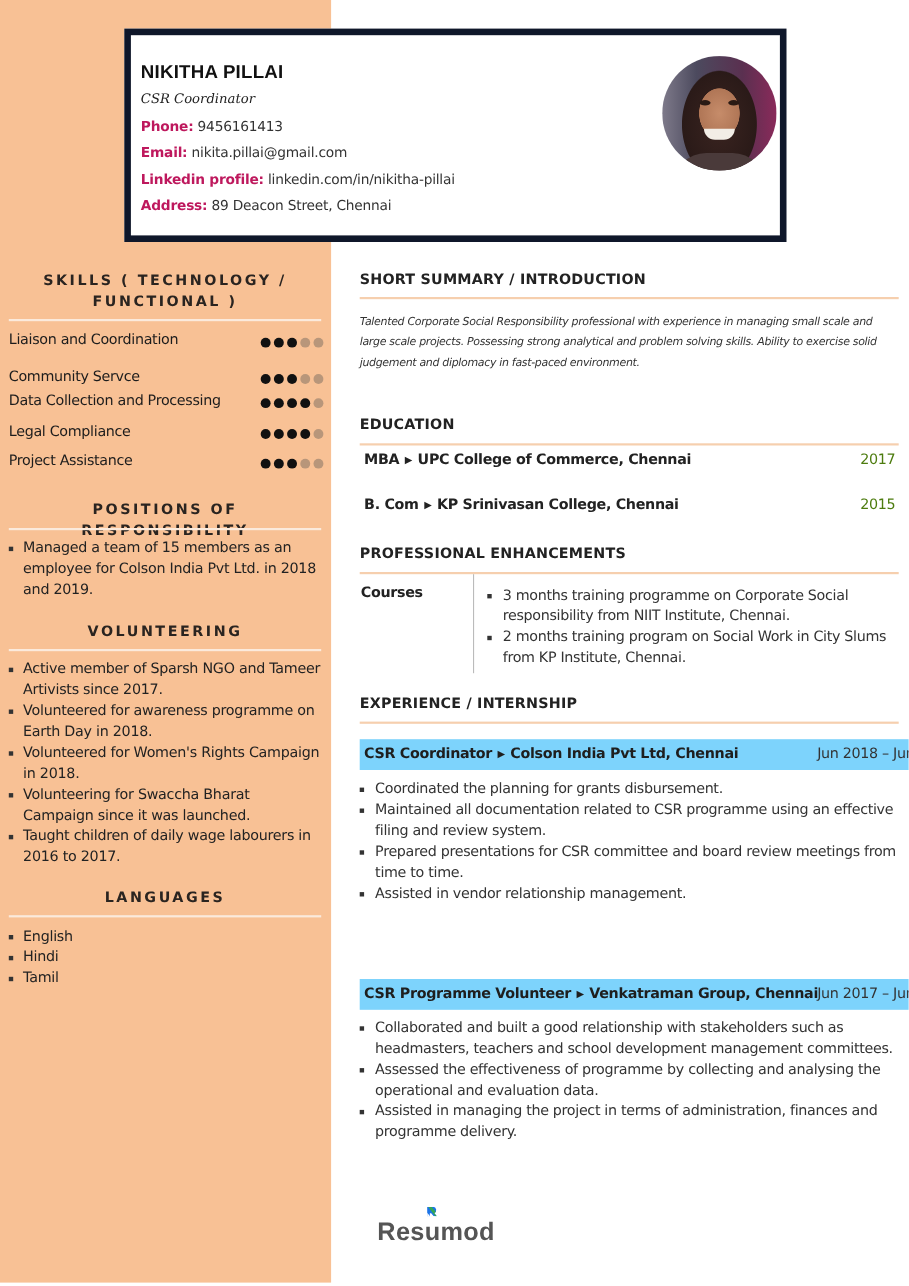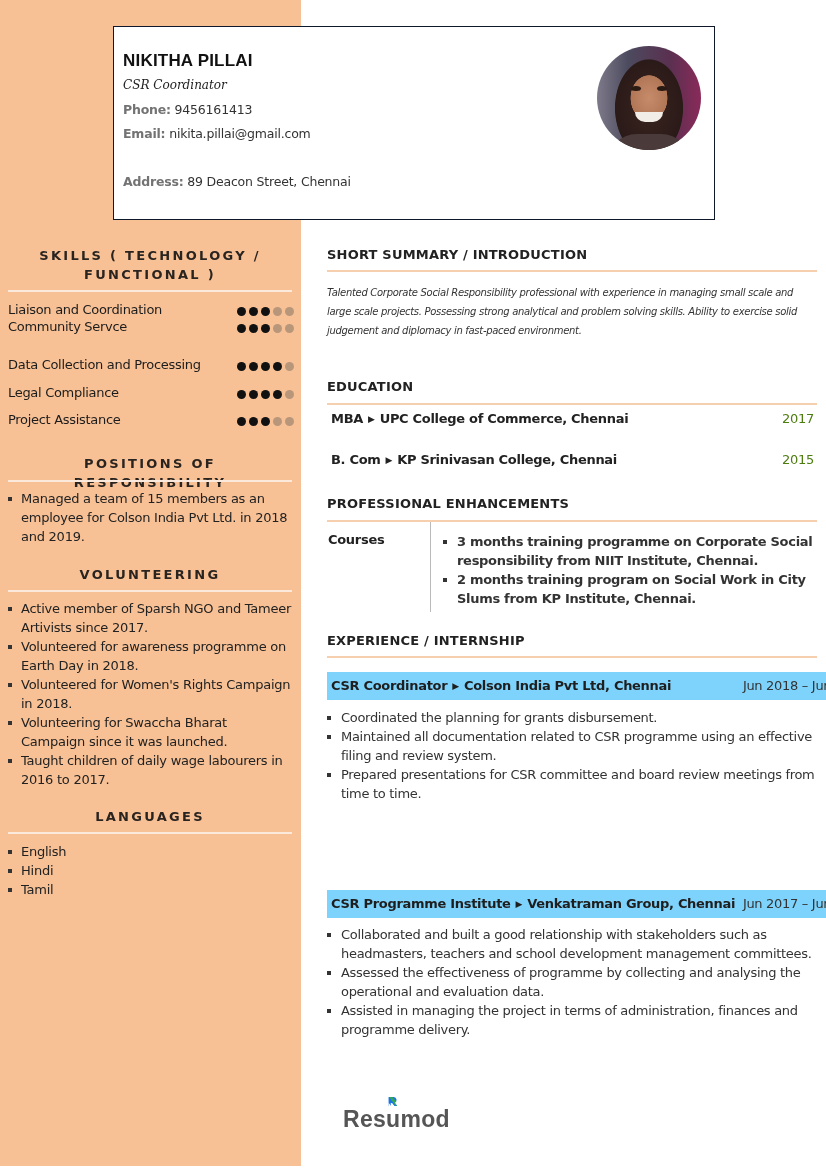--- a/index.html
+++ b/index.html
@@ -3,26 +3,26 @@
 <meta charset="utf-8">
 <style>
   * { box-sizing: border-box; margin: 0; padding: 0; }
   html, body { width: 826px; height: 1169px; background: #fff; overflow: hidden; }
   body { position: relative; font-family: "DejaVu Sans", sans-serif; color: #222; }
 
   .sidebar { position: absolute; left: 0; top: 0; width: 301px; height: 1166px; background: #F8C195; }
 
   .header-box {
     position: absolute; left: 113px; top: 26px; width: 602px; height: 194px;
-    background: #fff; border: 1px solid #0f172a;
+    background: #fff; border: 6px solid #0f172a;
   }
   .hdr-name { position: absolute; left: 9px; top: 24px; font-family: "Liberation Sans", sans-serif; font-weight: bold; font-size: 17px; color: #111; letter-spacing: 0.2px; }
   .hdr-title { position: absolute; left: 9px; top: 51px; font-family: "DejaVu Serif", serif; font-style: italic; font-size: 12px; color: #222; }
   .hdr-line { position: absolute; left: 9px; font-size: 12.5px; color: #333; white-space: nowrap; letter-spacing: -0.2px; }
-  .hdr-line b { color: #737373; font-weight: bold; }
+  .hdr-line b { color: #be185d; font-weight: bold; }
   .photo {
     position: absolute; left: 483px; top: 19px; width: 104px; height: 104px; border-radius: 50%;
     overflow: hidden;
     background:
       radial-gradient(ellipse 26px 32px at 52px 52px, #C68C6A 0%, #B07656 70%, transparent 72%),
       radial-gradient(ellipse 42px 60px at 52px 62px, #3A2420 0%, #2A1A18 80%, transparent 82%),
       linear-gradient(90deg, #7E7A8A 0%, #4C4A5E 30%, #5A3050 70%, #8A2A5A 100%);
   }
   .photo .smile { position: absolute; left: 38px; top: 66px; width: 28px; height: 10px; background: #F2EDE6; border-radius: 0 0 14px 14px; }
   .photo .eye { position: absolute; top: 40px; width: 10px; height: 5px; background: #2A1A14; border-radius: 50%; }
@@ -55,21 +55,21 @@
 
   .summary { position: absolute; left: 327px; top: 283px; width: 490px; font-family: "DejaVu Sans", sans-serif; font-style: italic; font-size: 10px; line-height: 19px; color: #333; letter-spacing: -0.3px; }
 
   .edu-row { position: absolute; left: 331px; width: 483px; height: 20px; font-size: 13px; color: #222; letter-spacing: -0.3px; }
   .edu-row .deg, .edu-row .school { font-weight: bold; }
   .edu-row .arrow { font-size: 9px; margin: 0 5px; vertical-align: 1px; }
   .edu-row .year { position: absolute; right: 0; top: 0; font-weight: normal; color: #4d7c0f; }
 
   .courses-label { position: absolute; left: 328px; top: 532px; font-size: 13px; font-weight: bold; color: #222; letter-spacing: -0.3px; }
   .courses-divider { position: absolute; left: 430px; top: 522px; width: 1px; height: 90px; background: #BBB; }
-  ul.course-list { position: absolute; left: 443px; top: 532px; width: 370px; list-style: none; font-weight: bold; }
+  ul.course-list { position: absolute; left: 443px; top: 532px; width: 370px; list-style: none; }
   ul.course-list li { position: relative; padding-left: 14px; font-size: 13px; line-height: 19px; color: #333; letter-spacing: -0.3px; }
   ul.course-list li::before { content: ""; position: absolute; left: 0; top: 8px; width: 4px; height: 4px; background: #333; }
 
   .job-bar { position: absolute; left: 327px; width: 544px; height: 28px; background: #7dd3fc; }
   .job-bar .jt { position: absolute; left: 4px; top: 6px; font-size: 13px; font-weight: bold; color: #1E1E1E; white-space: nowrap; letter-spacing: -0.3px; }
   .job-bar .arrow { font-size: 9px; margin: 0 5px; vertical-align: 1px; }
   .job-bar .jd { position: absolute; right: 4px; top: 6px; font-size: 13px; color: #333; white-space: nowrap; letter-spacing: -0.3px; }
 
   ul.main-list { position: absolute; left: 327px; width: 490px; list-style: none; }
   ul.main-list li { position: relative; padding-left: 14px; font-size: 13px; line-height: 19px; color: #333; letter-spacing: -0.3px; }
@@ -81,20 +81,21 @@
 </head>
 <body>
 
 <div class="sidebar"></div>
 
 <div class="header-box">
   <div class="hdr-name">NIKITHA PILLAI</div>
   <div class="hdr-title">CSR Coordinator</div>
   <div class="hdr-line" style="top:75px"><b>Phone:</b> <span>9456161413</span></div>
   <div class="hdr-line" style="top:99px"><b>Email:</b> <span>nikita.pillai@gmail.com</span></div>
+  <div class="hdr-line" style="top:123px"><b>Linkedin profile:</b> <span>linkedin.com/in/nikitha-pillai</span></div>
   <div class="hdr-line" style="top:147px"><b>Address:</b> <span>89 Deacon Street, Chennai</span></div>
   <div class="photo">
     <div class="shoulders"></div>
     <div class="eye" style="left:34px"></div>
     <div class="eye" style="left:60px"></div>
     <div class="smile"></div>
   </div>
 </div>
 
 <div class="side-heading" style="top:246px">
@@ -106,21 +107,21 @@
     <div class="skill-row" style="top: 302px;">
       <span class="skill-name">Liaison and Coordination</span>
       <span class="dots">
         <span class="dot on"></span>
         <span class="dot on"></span>
         <span class="dot on"></span>
         <span class="dot"></span>
         <span class="dot"></span>
       </span>
     </div>
-    <div class="skill-row" style="top: 319px; text-align: center;">
+    <div class="skill-row" style="top: 335px; text-align: center;">
       <span class="skill-name">Community Servce</span>
       <span class="dots">
         <span class="dot on"></span>
         <span class="dot on"></span>
         <span class="dot on"></span>
         <span class="dot"></span>
         <span class="dot"></span>
       </span>
     </div>
     <div class="skill-row" style="top: 357px;">
@@ -207,24 +208,25 @@
 <div class="main-rule" style="top:656px"></div>
 
 <div class="job-bar" style="top:672px">
   <span class="jt"><span>CSR Coordinator</span><span class="arrow">▶</span><span>Colson India Pvt Ltd, Chennai</span></span>
   <span class="jd">Jun 2018 – Jun 2019</span>
 </div>
 <ul class="main-list" style="top:708px">
   <li>Coordinated the planning for grants disbursement.</li>
   <li>Maintained all documentation related to CSR programme using an effective filing and review system.</li>
   <li>Prepared presentations for CSR committee and board review meetings from time to time.</li>
+  <li>Assisted in vendor relationship management.</li>
 </ul>
 
 <div class="job-bar" style="top:890px">
-  <span class="jt"><span>CSR Programme Institute</span><span class="arrow">▶</span><span>Venkatraman Group, Chennai</span></span>
+  <span class="jt"><span>CSR Programme Volunteer</span><span class="arrow">▶</span><span>Venkatraman Group, Chennai</span></span>
   <span class="jd">Jun 2017 – Jun 2018</span>
 </div>
 <ul class="main-list" style="top:925px">
   <li>Collaborated and built a good relationship with stakeholders such as headmasters, teachers and school development management committees.</li>
   <li>Assessed the effectiveness of programme by collecting and analysing the operational and evaluation data.</li>
   <li>Assisted in managing the project in terms of administration, finances and programme delivery.</li>
 </ul>
 
 <div class="brand">
   <svg class="brand-logo" viewBox="0 0 38 36">

